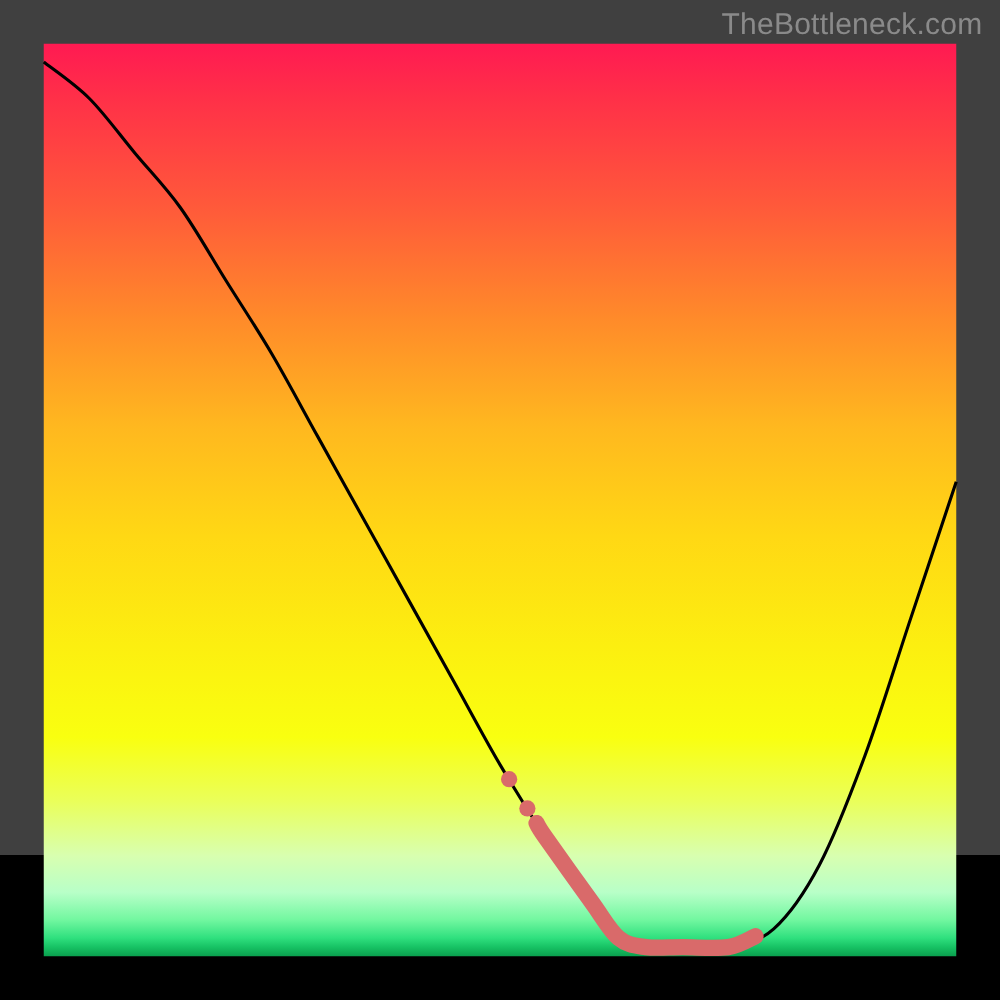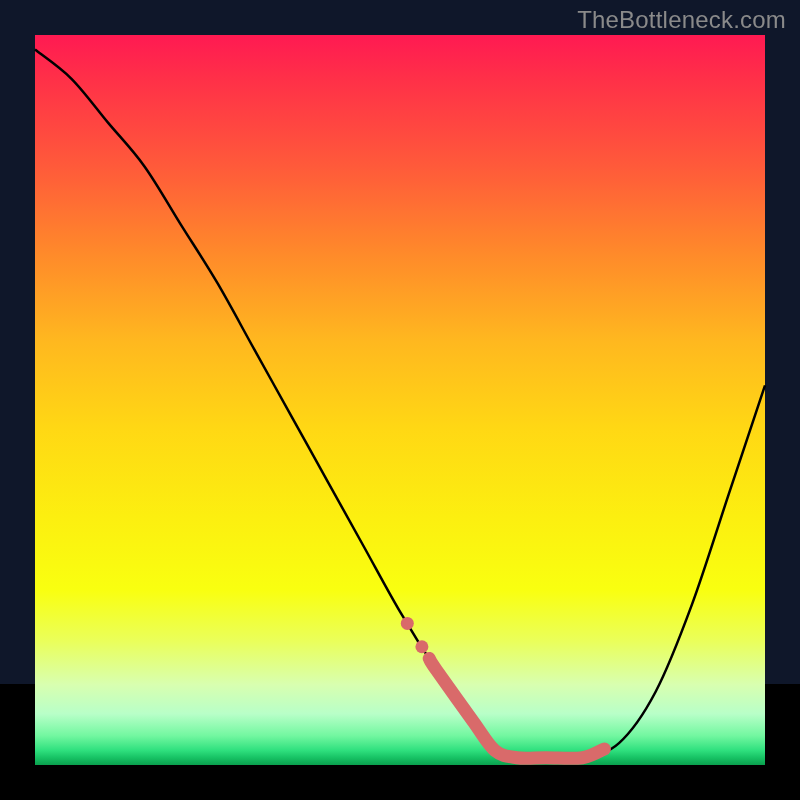--- a/index.html
+++ b/index.html
@@ -9,21 +9,21 @@
     height: 800px;
     background: #000;
     overflow: hidden;
   }
   .frame {
     position: absolute;
     left: 0;
     top: 0;
     width: 800px;
     height: 684px;
-    background: #0f172a;
+    background: #404040;
   }
   .plot {
     position: absolute;
     left: 35px;
     top: 35px;
     width: 730px;
     height: 730px;
     background: linear-gradient(to bottom,
       #ff1a52 0%,
       #ff3048 6%,

